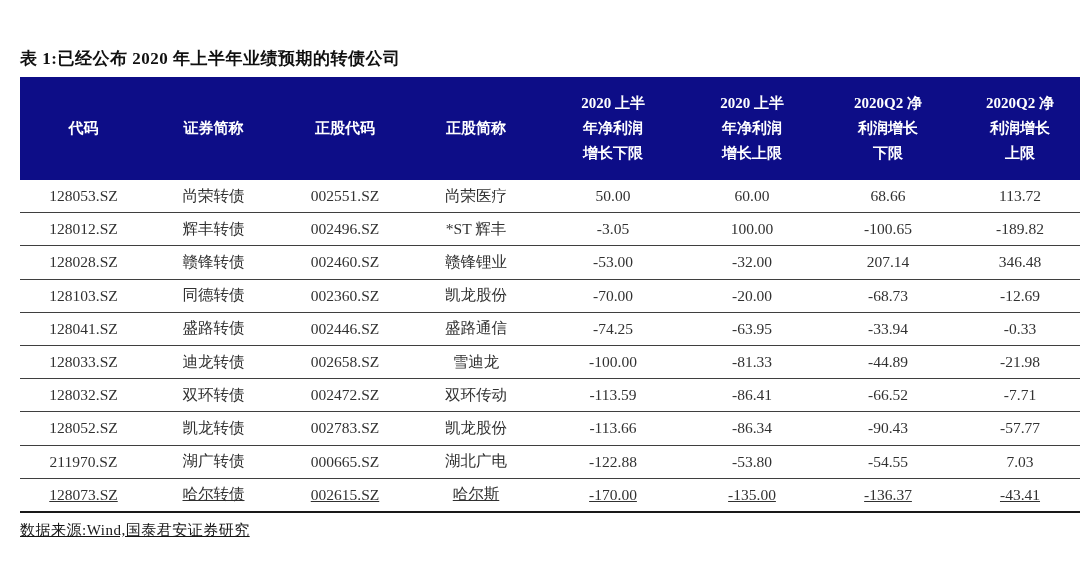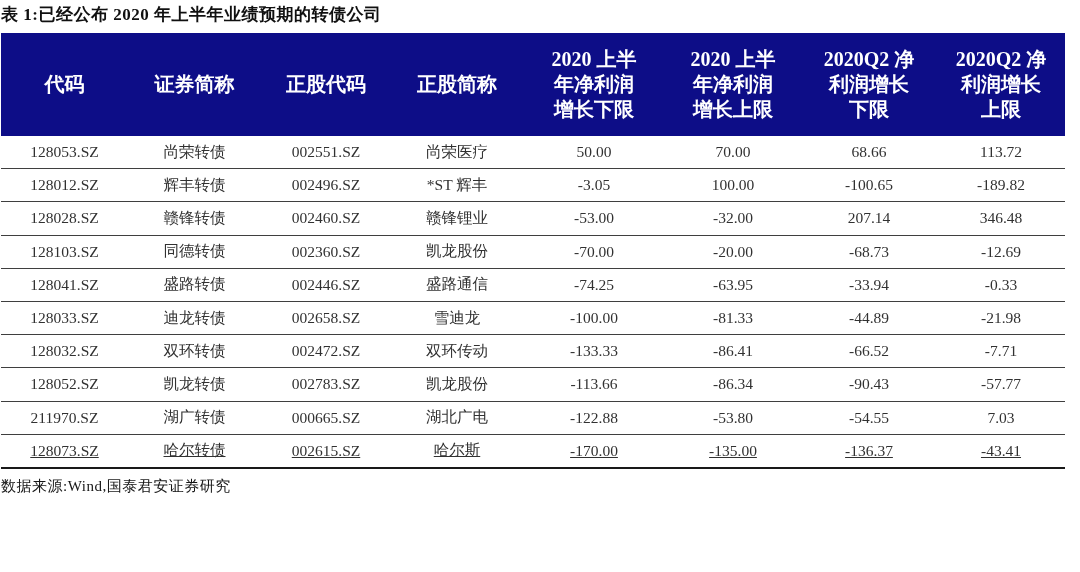--- a/index.html
+++ b/index.html
@@ -2,39 +2,39 @@
 <html><head>
 <meta charset="utf-8">
 <style>
   html,body{margin:0;padding:0;}
   body{
     width:1080px;height:572px;
     background:#ffffff;
     font-family:"Liberation Serif","DejaVu Serif",serif;
     overflow:hidden;
   }
-  .doc{padding:2px 8px 0 1px;}
+  .doc{padding:2px 8px 0 20px;margin-top:44px;}
   .table-title{
     font-size:17px;
     font-weight:bold;
     color:#101010;
     line-height:26px;
     margin-bottom:5px;
     letter-spacing:0.5px;
   }
   table.perf{
     border-collapse:collapse;
     table-layout:fixed;
     width:1064px;
   }
   table.perf thead th{
     background:#0d0d87;
     color:#ffffff;
     font-weight:bold;
-    font-size:20px;
+    font-size:15px;
     height:103px;
     vertical-align:middle;
     text-align:center;
     white-space:pre-line;
     line-height:25px;
     padding:0;
   }
   table.perf tbody td{
     text-align:center;
     font-size:15.5px;
@@ -48,20 +48,21 @@
   table.perf tbody tr:last-child td{
     border-bottom:2.5px solid #191919;
     text-decoration:underline;
   }
   .source-note{
     font-size:15px;
     color:#151515;
     line-height:18px;
     margin-top:8px;
     letter-spacing:0.5px;
+    text-decoration:underline;
   }
 </style>
 </head>
 <body>
 
 <div class="doc">
 
   <div class="table-title">表 1:已经公布 2020 年上半年业绩预期的转债公司</div>
 
   <table class="perf">
@@ -95,21 +96,21 @@
 上限</th>
       </tr>
     </thead>
     <tbody>
         <tr>
           <td>128053.SZ</td>
           <td>尚荣转债</td>
           <td>002551.SZ</td>
           <td>尚荣医疗</td>
           <td>50.00</td>
-          <td>70.00</td>
+          <td>60.00</td>
           <td>68.66</td>
           <td>113.72</td>
         </tr>
         <tr>
           <td>128012.SZ</td>
           <td>辉丰转债</td>
           <td>002496.SZ</td>
           <td>*ST 辉丰</td>
           <td>-3.05</td>
           <td>100.00</td>
@@ -154,21 +155,21 @@
           <td>-100.00</td>
           <td>-81.33</td>
           <td>-44.89</td>
           <td>-21.98</td>
         </tr>
         <tr>
           <td>128032.SZ</td>
           <td>双环转债</td>
           <td>002472.SZ</td>
           <td>双环传动</td>
-          <td>-133.33</td>
+          <td>-113.59</td>
           <td>-86.41</td>
           <td>-66.52</td>
           <td>-7.71</td>
         </tr>
         <tr>
           <td>128052.SZ</td>
           <td>凯龙转债</td>
           <td>002783.SZ</td>
           <td>凯龙股份</td>
           <td>-113.66</td>

